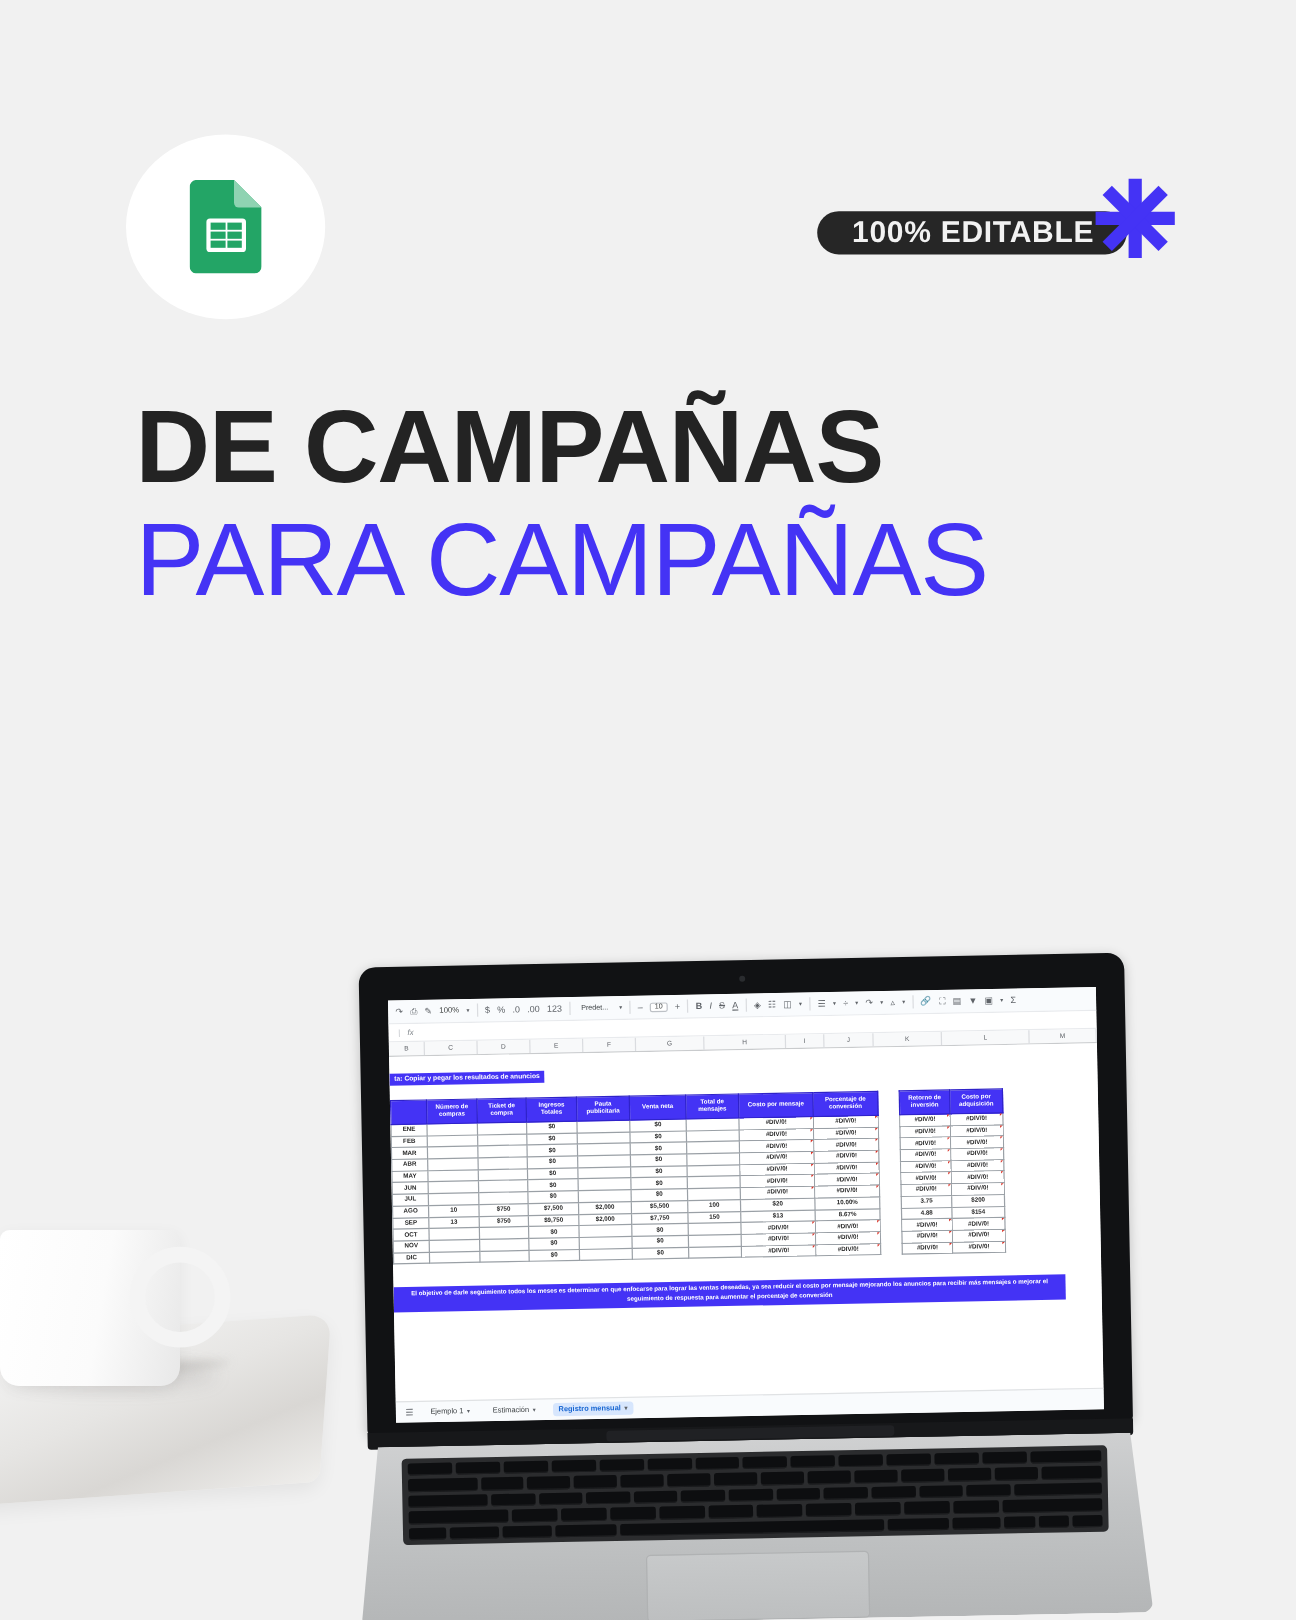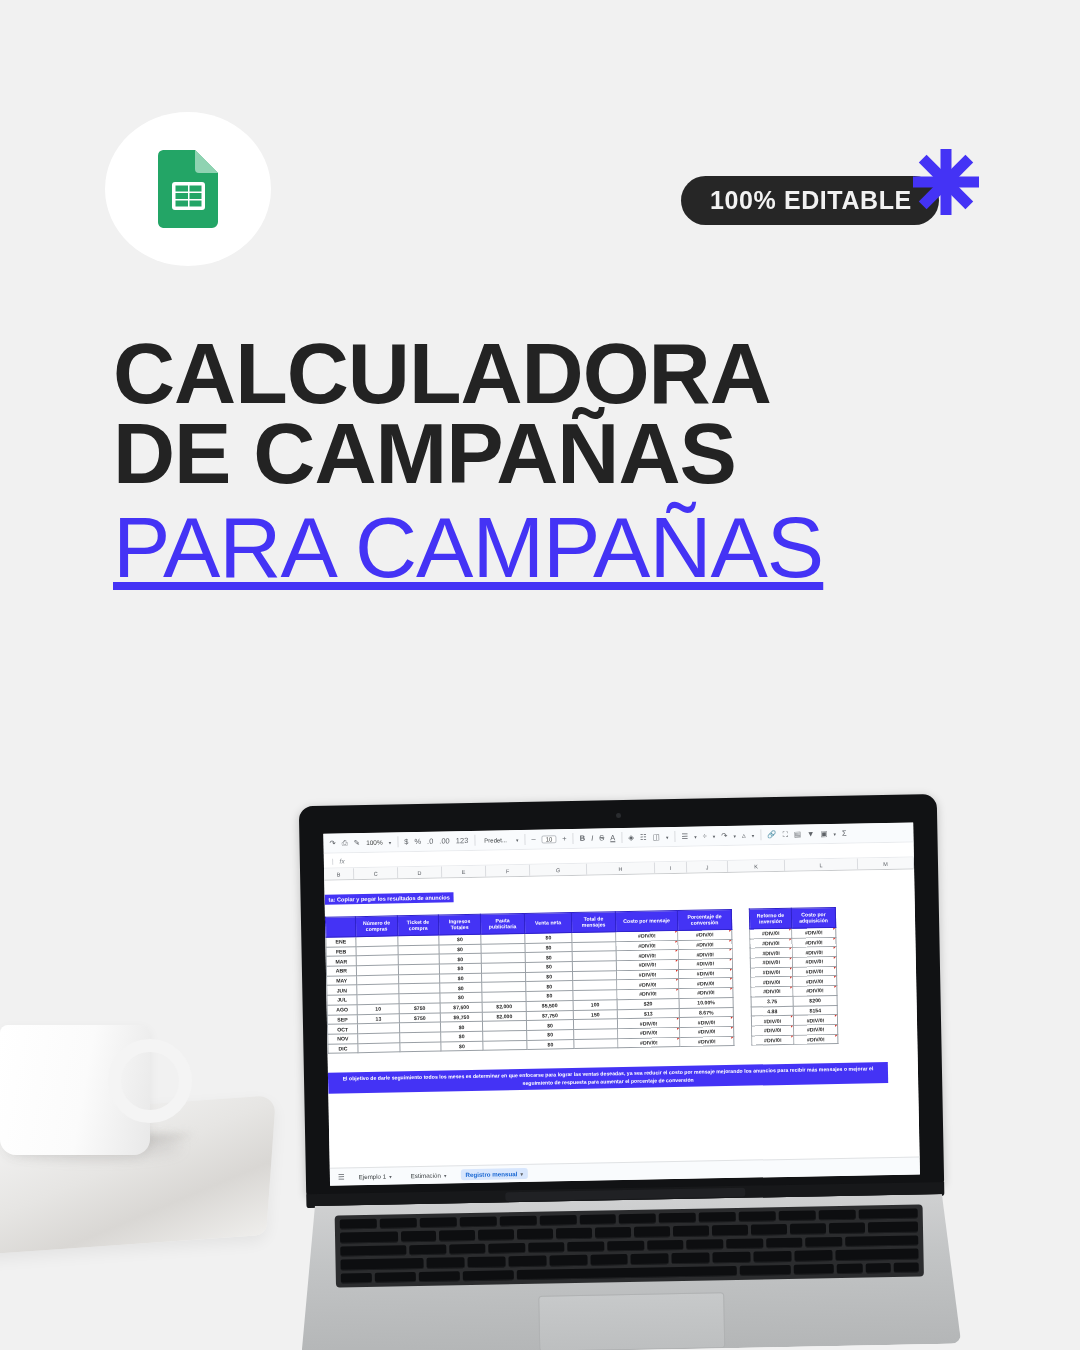--- a/index.html
+++ b/index.html
@@ -37,21 +37,21 @@
     position: relative;
     width: 60px;
     height: 78px;
   }
 
   
   .editable-pill {
     position: absolute;
     left: 681px;
     top: 176px;
-    height: 49px;
+    height: 36px;
     padding: 0 27px 0 29px;
     background: #262626;
     border-radius: 26px;
     display: flex;
     align-items: center;
     z-index: 3;
   }
   .editable-pill span {
     color: #f2f2f2;
     font-size: 25px;
@@ -83,21 +83,21 @@
     white-space: nowrap;
   }
   .headline .dark {
     color: #232323;
     font-weight: bold;
   }
   .headline .accent {
     color: #4433f5;
     font-weight: normal;
   }
-  .headline .gap { margin-top: 14px; text-decoration: underline; }
+  .headline .gap { margin-top: 14px; }
 
   
   .scene {
     position: absolute;
     left: 0;
     top: 780px;
     width: 1080px;
     height: 570px;
   }
 
@@ -436,21 +436,20 @@
       <g stroke="#4433f5" stroke-width="11" stroke-linecap="butt">
         <line x1="37" y1="4" x2="37" y2="70"></line>
         <line x1="4" y1="37" x2="70" y2="37"></line>
         <line x1="13.7" y1="13.7" x2="60.3" y2="60.3"></line>
         <line x1="60.3" y1="13.7" x2="13.7" y2="60.3"></line>
       </g>
     </svg>
   </div>
 
   <div class="headline">
-    <span class="line dark">CALCULADORA</span>
     <span class="line dark">DE CAMPAÑAS</span>
     <span class="line accent gap">PARA CAMPAÑAS</span>
   </div>
 
   <div class="scene">
 
     <div class="coaster"></div>
     <div class="mug-shadow"></div>
     <div class="mug"></div>
 

